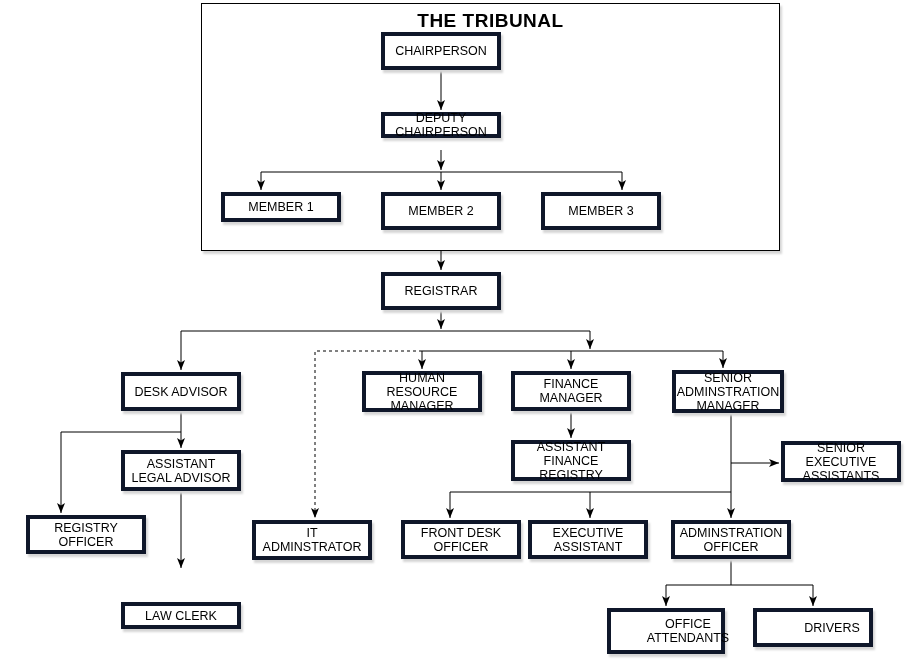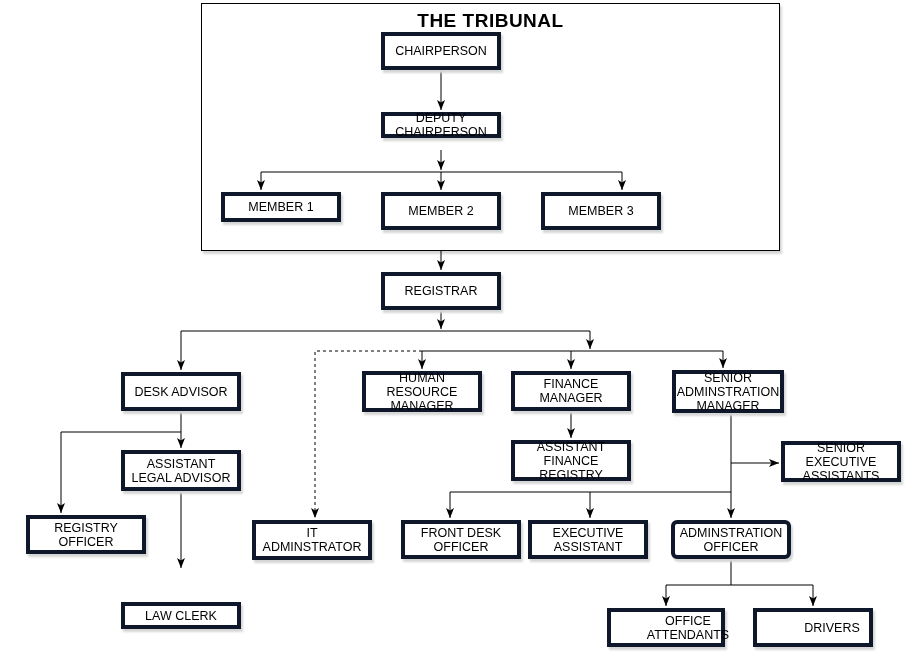--- a/index.html
+++ b/index.html
@@ -111,18 +111,18 @@
       <div class="node" style="left: 362px; top: 371px; width: 120px; height: 41px;">HUMAN RESOURCE MANAGER</div>
       <div class="node" style="left: 511px; top: 371px; width: 120px; height: 40px;">FINANCE MANAGER</div>
       <div class="node" style="left: 672px; top: 370px; width: 112px; height: 43px;">SENIOR ADMINSTRATION MANAGER</div>
       <div class="node" style="left: 121px; top: 450px; width: 120px; height: 41px;">ASSISTANT LEGAL ADVISOR</div>
       <div class="node" style="left: 511px; top: 440px; width: 120px; height: 41px;">ASSISTANT FINANCE REGISTRY</div>
       <div class="node" style="left: 781px; top: 441px; width: 120px; height: 41px;">SENIOR EXECUTIVE ASSISTANTS</div>
       <div class="node" style="left: 2px; top: 515px; width: 120px; height: 39px; margin-left: 24px;">REGISTRY OFFICER</div>
       <div class="node" style="left: 252px; top: 520px; width: 120px; height: 40px;">IT ADMINSTRATOR</div>
       <div class="node" style="left: 390px; top: 520px; width: 120px; height: 39px; margin-left: 11px;">FRONT DESK OFFICER</div>
       <div class="node" style="left: 528px; top: 520px; width: 120px; height: 39px;">EXECUTIVE ASSISTANT</div>
-      <div class="node" style="left: 671px; top: 520px; width: 120px; height: 39px; border-radius: 6px;">ADMINSTRATION OFFICER</div>
+      <div class="node" style="left: 671px; top: 520px; width: 120px; height: 39px;">ADMINSTRATION OFFICER</div>
       <div class="node" style="left: 121px; top: 602px; width: 120px; height: 27px;">LAW CLERK</div>
-      <div class="node" style="left: 607px; top: 608px; width: 118px; height: 39px; padding-left: 46px;">OFFICE ATTENDANTS</div>
+      <div class="node" style="left: 607px; top: 608px; width: 118px; height: 46px; padding-left: 46px;">OFFICE ATTENDANTS</div>
       <div class="node" style="left: 753px; top: 608px; width: 120px; height: 39px; padding-left: 40px;">DRIVERS</div>
     </div>
 </div>
 
 </body></html>

